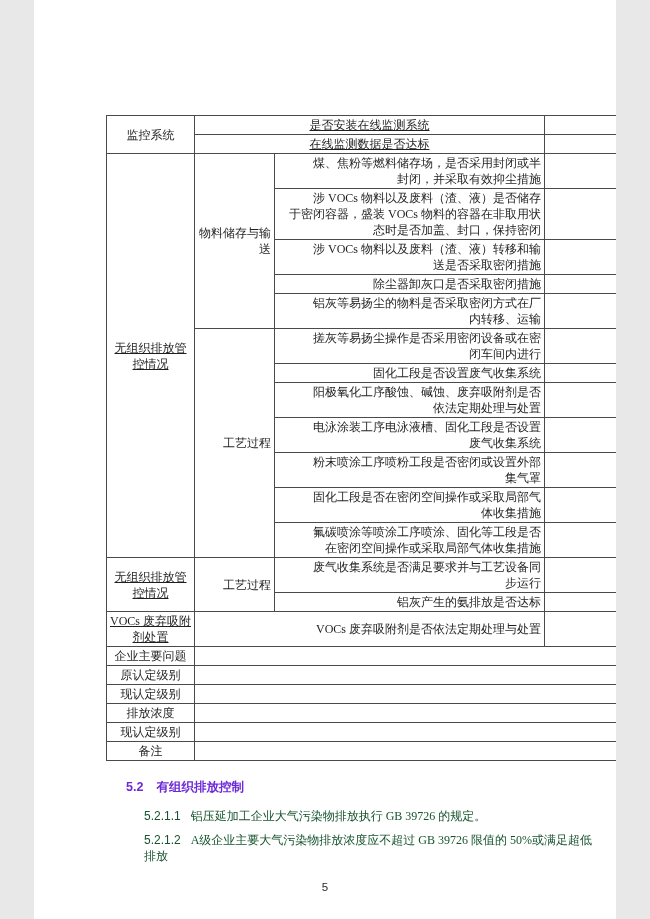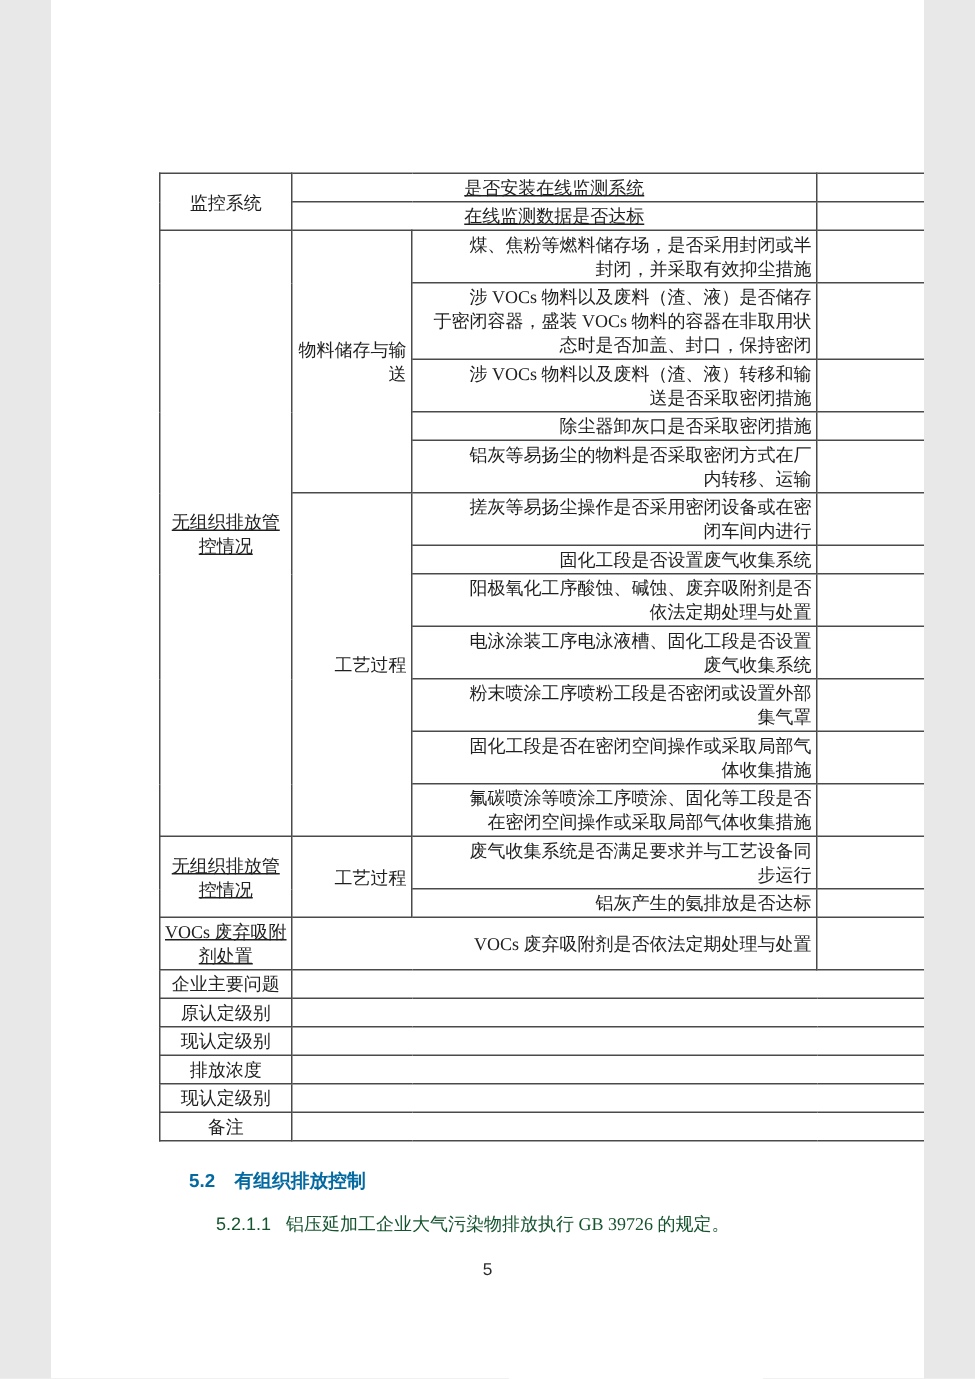--- a/index.html
+++ b/index.html
@@ -25,21 +25,21 @@
   td.c2{text-align:right;}
   td.narrow{padding:1px 12px;text-decoration:underline;}
   td.q{text-align:right;text-indent:2em;}
   td.qc{text-align:center;text-indent:0;text-decoration:underline;}
   td.grade{padding:0;}
   td.blank{padding:0;}
 
   .sec-h{
     margin:19px 0 0 92px;
     font-family:"Liberation Sans","DejaVu Sans",sans-serif;
-    font-weight:bold;font-size:12.5px;color:#0369a1;line-height:14px;
+    font-weight:bold;font-size:12.5px;color:#6d28d9;line-height:14px;
   }
   .sec-h .num{margin-right:13px;}
   .sec-h2{margin-top:16px;}
   .para{
     margin:14px 12px 0 110px;
     font-size:12px;line-height:16px;color:#14532d;
   }
   .para .num{
     font-family:"Liberation Sans","DejaVu Sans",sans-serif;
     margin-right:10px;
@@ -174,16 +174,19 @@
 
   <div class="sec-h">
     <span class="num">5.2</span><span>有组织排放控制</span>
   </div>
 
 
   <div class="para">
     <span class="num">5.2.1.1</span><span>铝压延加工企业大气污染物排放执行 GB 39726 的规定。</span>
   </div>
 
+  <div class="para para2">
+    <span class="num">5.2.1.2</span><span>A级企业主要大气污染物排放浓度应不超过 GB 39726 限值的 50%或满足超低排放</span>
+  </div>
 
   <div class="page-num">5</div>
 
 </div>
 
 </body></html>

